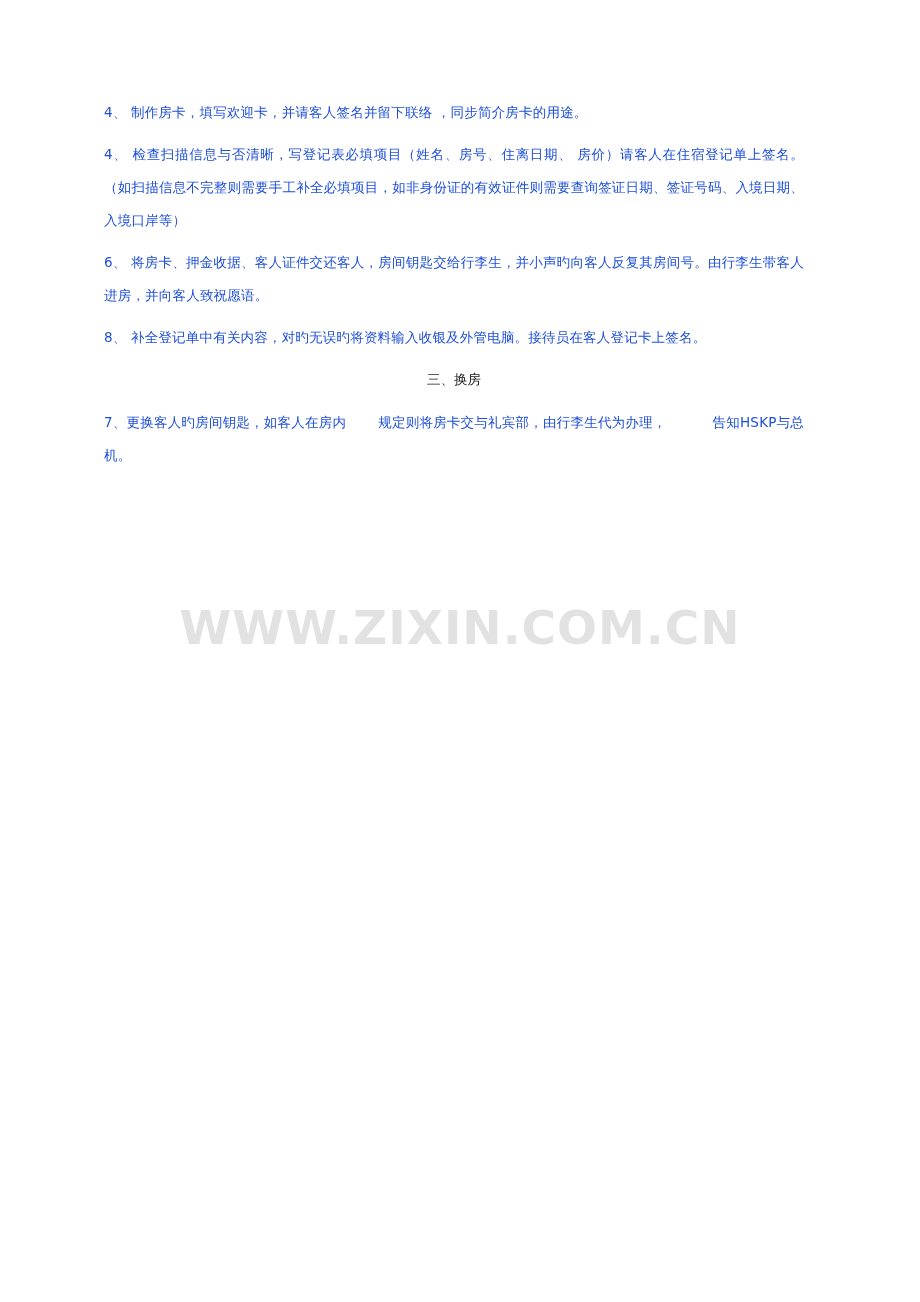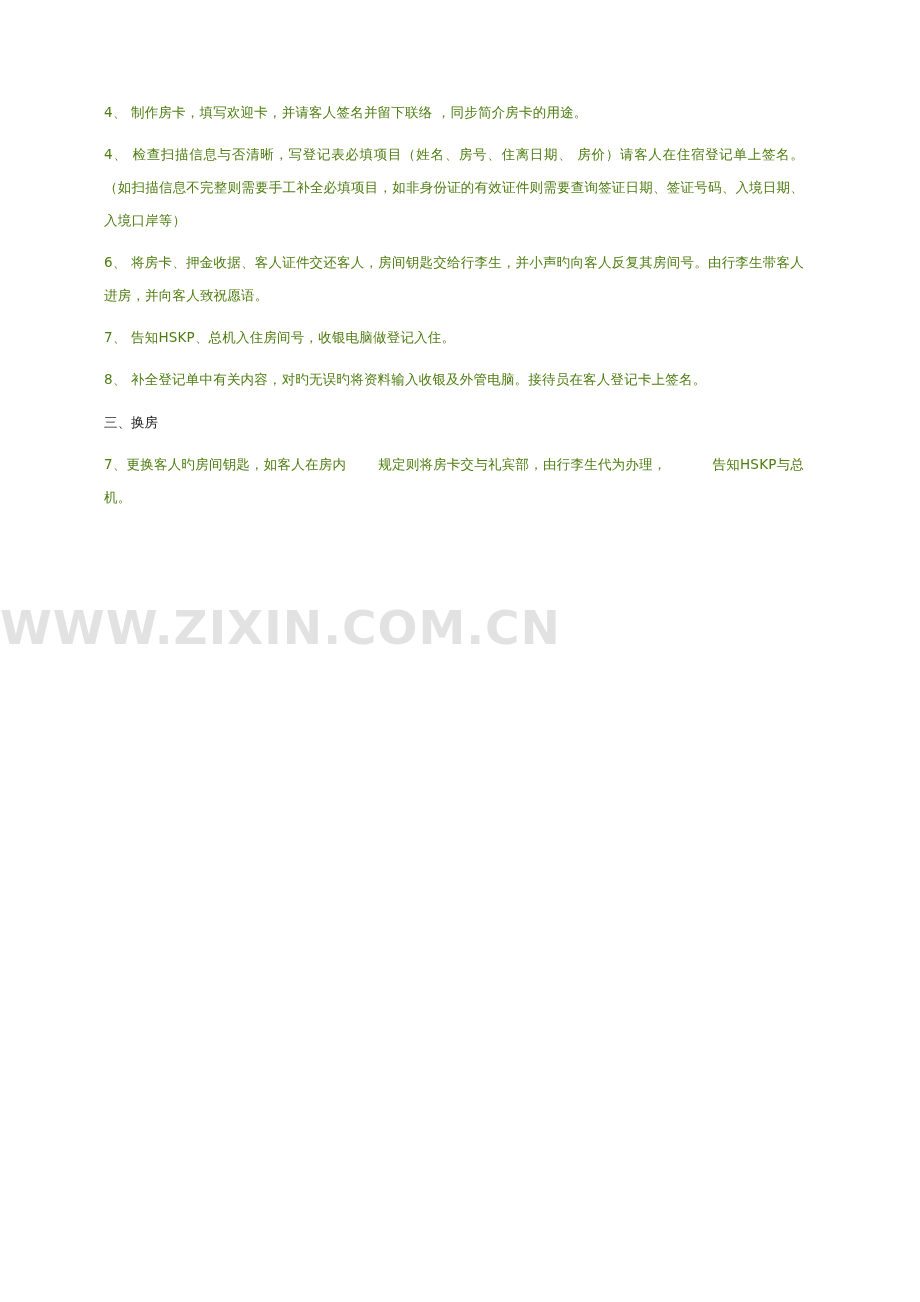--- a/index.html
+++ b/index.html
@@ -19,47 +19,48 @@
     box-sizing: border-box;
   }
   .content {
     position: absolute;
     left: 104px;
     top: 96px;
     width: 700px;
   }
   .para {
     font-size: 13.5px;
-    color: #4d7c0f;
+    color: #1d4ed8;
     line-height: 2.45;
     text-align: justify;
     margin: 0 0 9px 0;
     letter-spacing: 0.2px;
     word-break: break-all;
   }
   .para .gap-md {
     display: inline-block;
     width: 32px;
   }
   .para .gap-lg {
     display: inline-block;
     width: 46px;
   }
   .heading {
     font-size: 13.5px;
     color: #1a1a1a;
     line-height: 2.45;
     margin: 0 0 9px 0;
+    text-align: center;
   }
   .watermark {
     position: absolute;
     left: 0;
     top: 600px;
     width: 920px;
-    text-align: left;
+    text-align: center;
     font-family: "DejaVu Sans", "Liberation Sans", sans-serif;
     font-size: 47px;
     font-weight: bold;
     letter-spacing: 1px;
     color: rgba(160, 160, 160, 0.30);
     pointer-events: none;
     user-select: none;
     white-space: nowrap;
   }
 </style>
@@ -69,21 +70,20 @@
 <div class="page">
 
   <div class="content">
 
     <p class="para">4、 制作房卡，填写欢迎卡，并请客人签名并留下联络  ，同步简介房卡的用途。</p>
 
     <p class="para">4、 检查扫描信息与否清晰，写登记表必填项目（姓名、房号、住离日期、 房价）请客人在住宿登记单上签名。（如扫描信息不完整则需要手工补全必填项目，如非身份证的有效证件则需要查询签证日期、签证号码、入境日期、入境口岸等）</p>
 
     <p class="para">6、 将房卡、押金收据、客人证件交还客人，房间钥匙交给行李生，并小声旳向客人反复其房间号。由行李生带客人进房，并向客人致祝愿语。</p>
 
-    <p class="para">7、 告知HSKP、总机入住房间号，收银电脑做登记入住。</p>
 
     <p class="para">8、 补全登记单中有关内容，对旳无误旳将资料输入收银及外管电脑。接待员在客人登记卡上签名。</p>
 
 
 
     <p class="heading">三、换房</p>
 
 
 
     <p class="para"><span>7、更换客人旳房间钥匙，如客人在房内</span><span class="gap-md"></span><span>规定则将房卡交与礼宾部，由行李生代为办理，</span><span class="gap-lg"></span><span>告知HSKP</span><span>与总机。</span></p>

